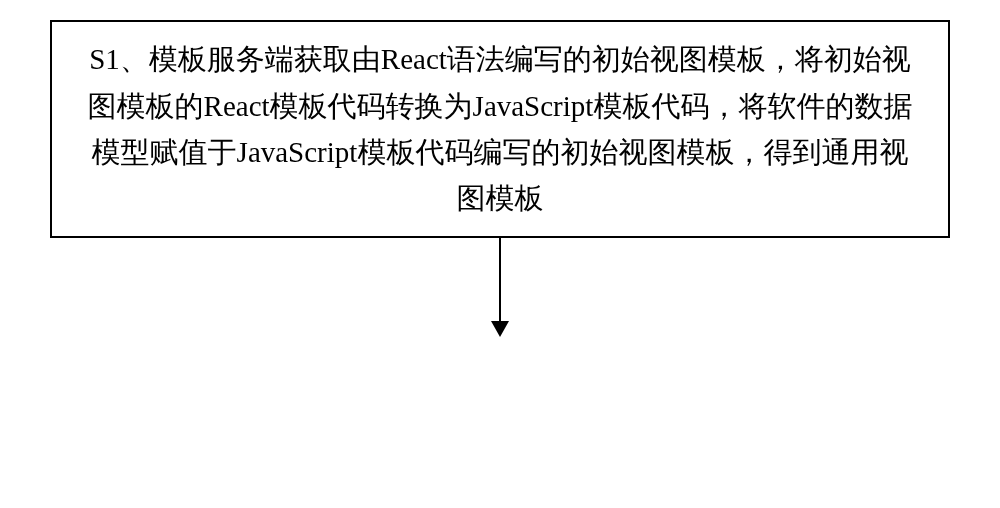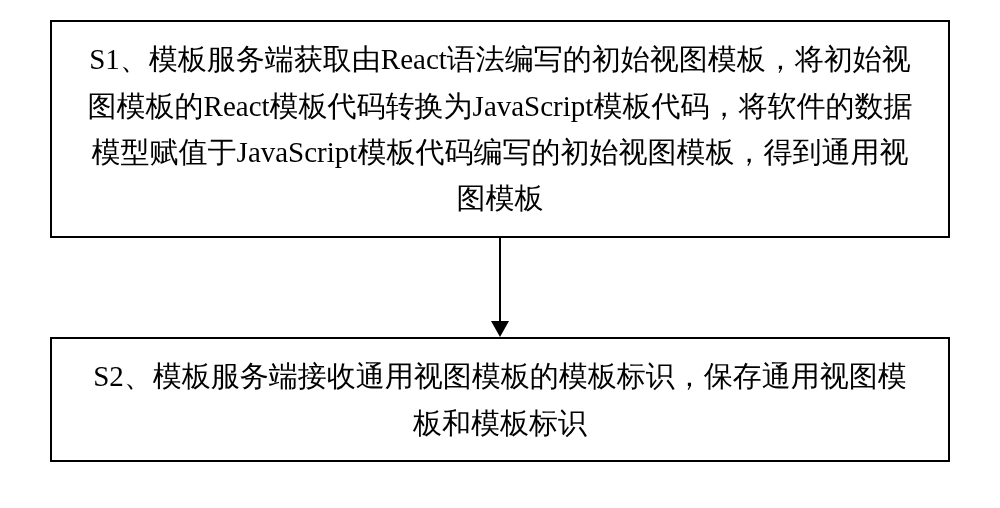--- a/index.html
+++ b/index.html
@@ -50,17 +50,14 @@
 
 <div class="canvas">
 
   <div class="box" style="left:50px; top:20px; width:900px; height:218px;">
     <span>S1、模板服务端获取由React语法编写的初始视图模板，将初始视图模板的React模板代码转换为JavaScript模板代码，将软件的数据模型赋值于JavaScript模板代码编写的初始视图模板，得到通用视图模板</span>
   </div>
 
   <div class="arrow-shaft" style="left:499px; top:238px; height:85px;"></div>
   <div class="arrow-head" style="left:491px; top:321px;"></div>
 
-  <div class="box" style="left:50px; top:337px; width:900px; height:125px;">
-    <span>S2、模板服务端接收通用视图模板的模板标识，保存通用视图模板和模板标识</span>
-  </div>
 
 </div>
 
 </body></html>

